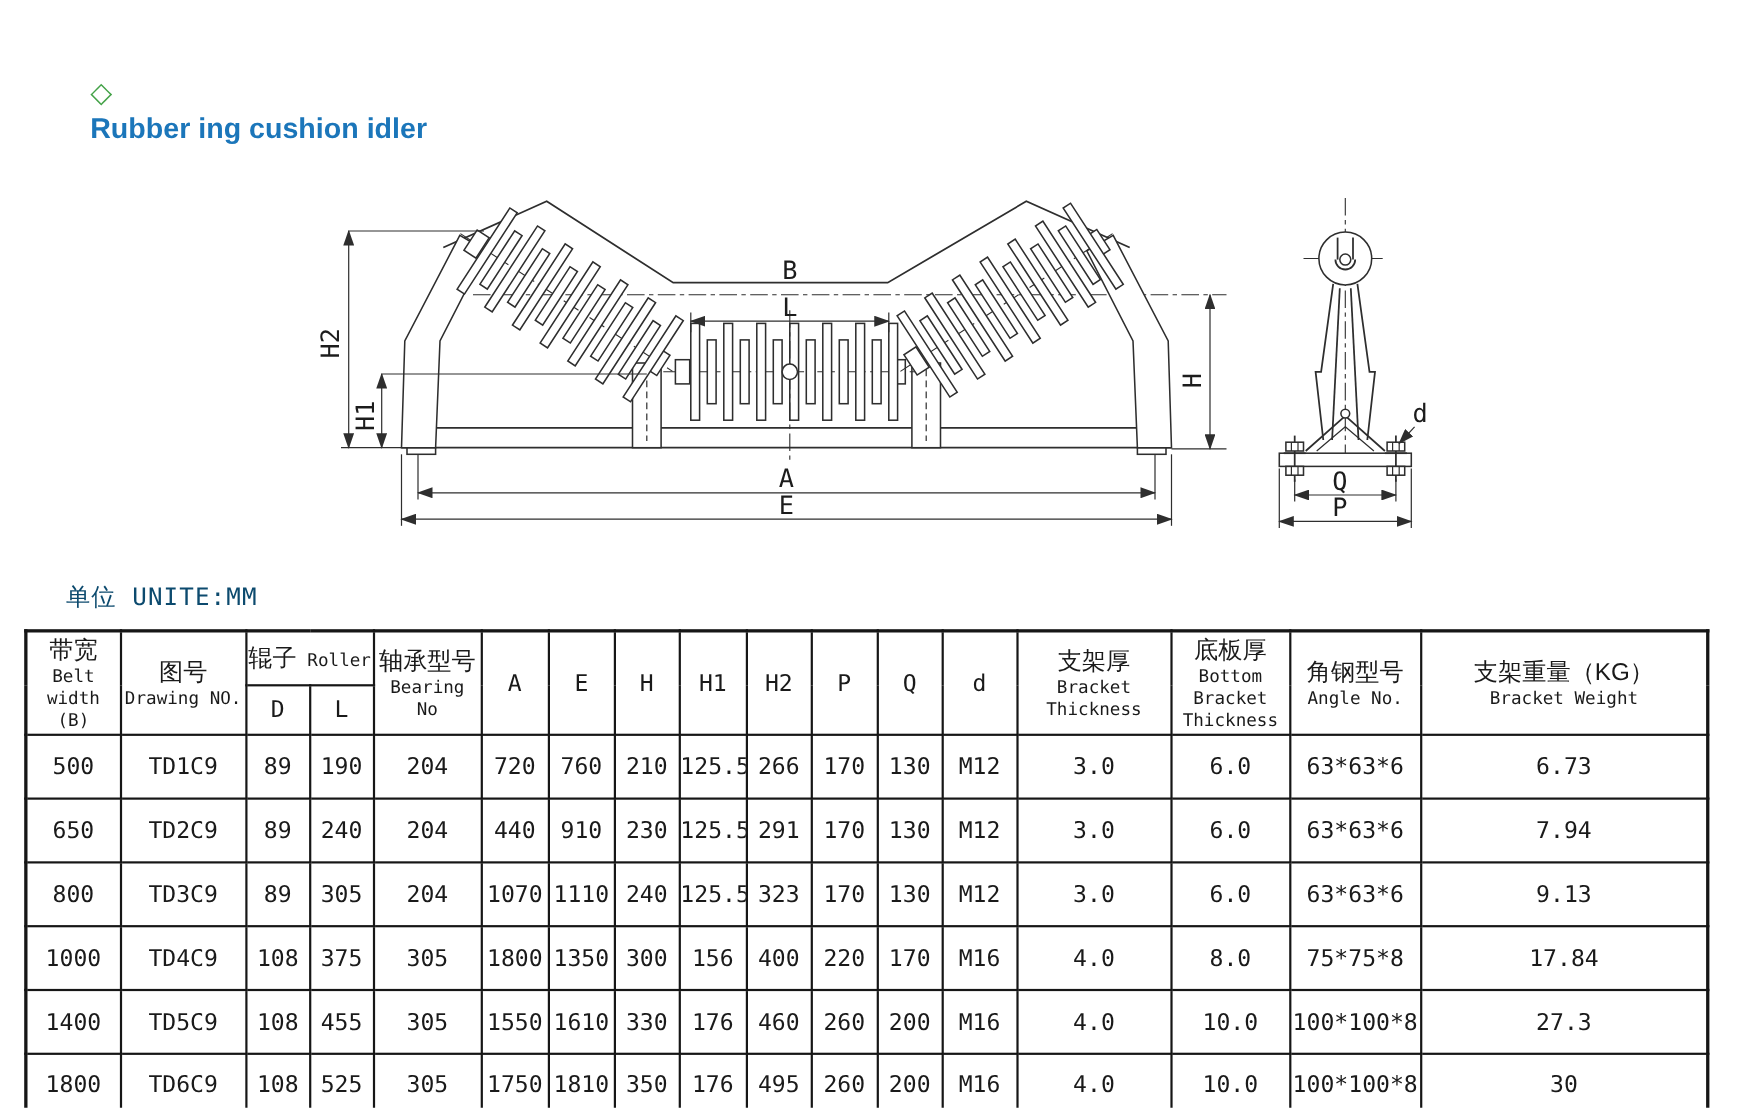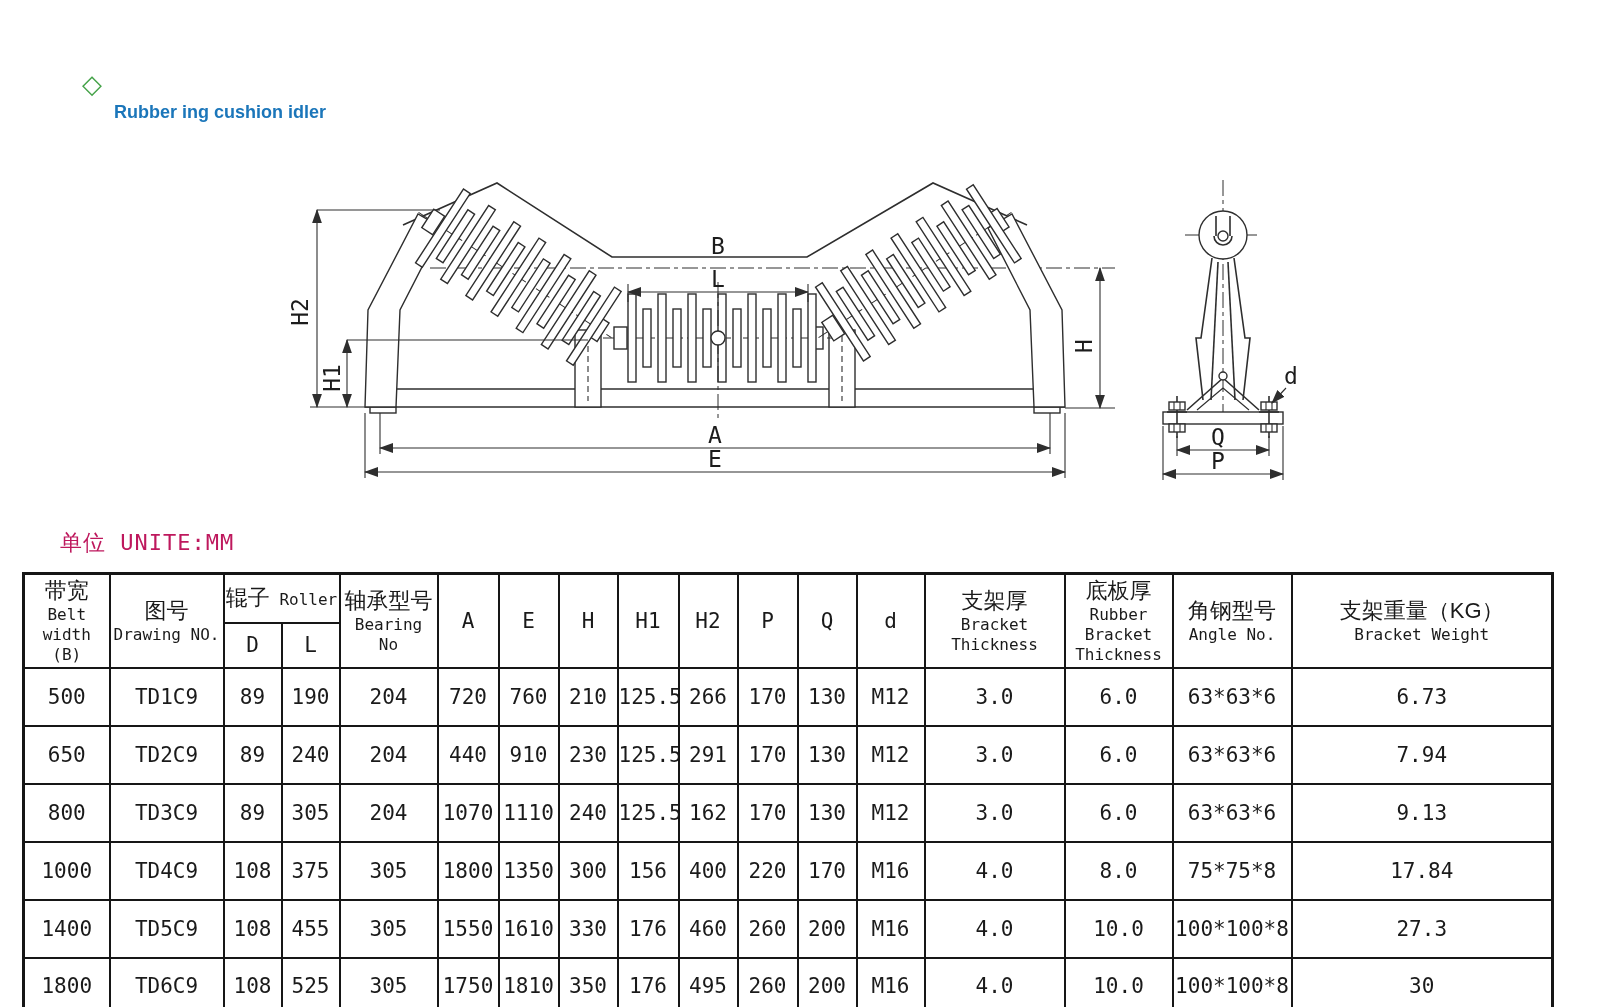--- a/index.html
+++ b/index.html
@@ -4,26 +4,26 @@
 <style>
   html,body{margin:0;padding:0;background:#ffffff;}
   body{width:1600px;height:1007px;position:relative;overflow:hidden;
        font-family:"Liberation Sans",sans-serif;color:#1a1a1a;}
 
   
   .title-block{position:absolute;left:82px;top:70px;line-height:1.15;}
   .title-line1{display:flex;align-items:center;gap:12px;}
   .diamond{color:#44a248;font-size:26px;font-weight:400;}
   .title-zh{color:#1b76ba;font-size:30px;font-weight:600;letter-spacing:8px;}
-  .title-en{color:#1b76ba;font-size:18px;font-weight:600;margin-left:32px;margin-top:2px;}
+  .title-en{color:#1b76ba;font-size:26px;font-weight:600;margin-top:2px;}
 
   
   .unit-note{position:absolute;left:60px;top:528px;font-size:22px;
              font-family:"DejaVu Sans Mono","Liberation Sans",sans-serif;
-             letter-spacing:1px;color:#be185d;}
+             letter-spacing:1px;color:#0c4a6e;}
 
   
   .drawing-wrap{position:absolute;left:270px;top:150px;width:1060px;height:360px;}
   .ln  {stroke:#2e2e2e;stroke-width:1.6;fill:none;}
   .lnf {stroke:#2e2e2e;stroke-width:1.4;fill:#ffffff;}
   .dim {stroke:#2e2e2e;stroke-width:1.1;fill:none;}
   .cl  {stroke:#2e2e2e;stroke-width:1;fill:none;stroke-dasharray:16 4 4 4;}
   .lbl {font-family:"DejaVu Sans Mono","Liberation Sans",sans-serif;
         font-size:23px;fill:#1c1c1c;}
 
@@ -236,21 +236,21 @@
     <th rowspan="2" class="hletter">H2</th>
     <th rowspan="2" class="hletter">P</th>
     <th rowspan="2" class="hletter">Q</th>
     <th rowspan="2" class="hletter">d</th>
     <th rowspan="2" class="hcell">
       <div class="hz">支架厚</div>
       <div class="he">Bracket Thickness</div>
     </th>
     <th rowspan="2" class="hcell">
       <div class="hz">底板厚</div>
-      <div class="he">Rubber Bracket</div>
+      <div class="he">Bottom Bracket</div>
       <div class="he">Thickness</div>
     </th>
     <th rowspan="2" class="hcell">
       <div class="hz">角钢型号</div>
       <div class="he">Angle No.</div>
     </th>
     <th rowspan="2" class="hcell">
       <div class="hz">支架重量（KG）</div>
       <div class="he">Bracket Weight</div>
     </th>
@@ -301,21 +301,21 @@
   <tr class="tr-data">
     <td>800</td>
     <td>TD3C9</td>
     <td>89</td>
     <td>305</td>
     <td>204</td>
     <td>1070</td>
     <td>1110</td>
     <td>240</td>
     <td>125.5</td>
-    <td>162</td>
+    <td>323</td>
     <td>170</td>
     <td>130</td>
     <td>M12</td>
     <td>3.0</td>
     <td>6.0</td>
     <td>63*63*6</td>
     <td>9.13</td>
   </tr>
   <tr class="tr-data">
     <td>1000</td>

